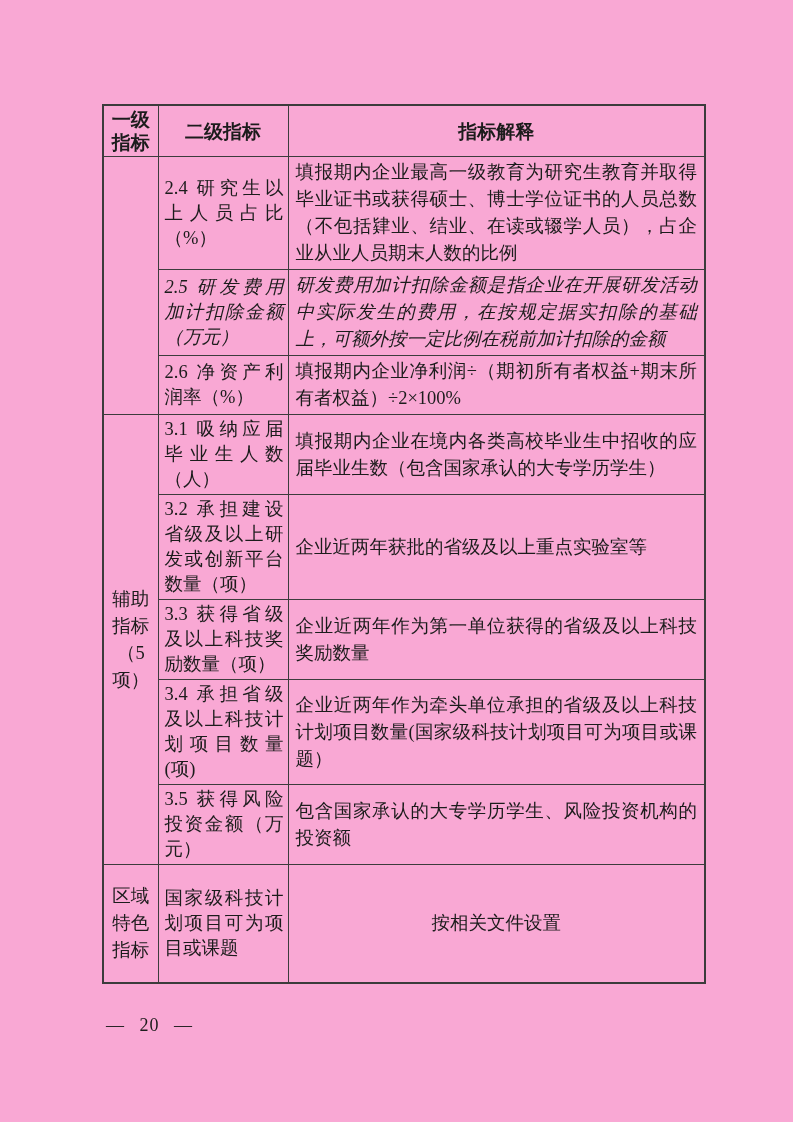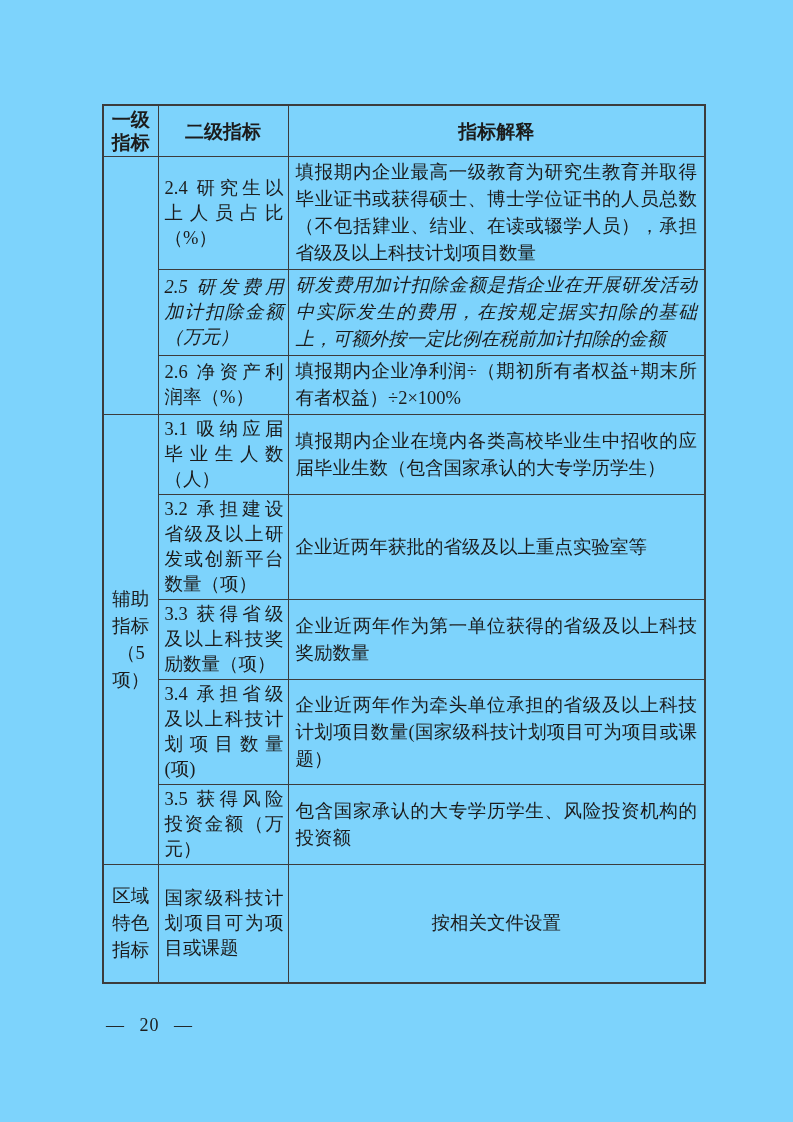--- a/index.html
+++ b/index.html
@@ -1,21 +1,21 @@
 <!DOCTYPE html>
 <html><head>
 <meta charset="utf-8">
 <style>
   * { box-sizing: border-box; }
   html,body { margin:0; padding:0; background:#e8e8e8; }
   .page {
     position:relative;
     width:793px; height:1122px;
     margin:0 auto;
-    background:#7dd3fc;
+    background:#f9a8d4;
     font-family:"Liberation Serif","DejaVu Serif",serif;
     color:#1c1c1c;
     overflow:hidden;
   }
   table.indicator-table {
     position:absolute; left:102px; top:104px;
     width:602px;
     border-collapse:collapse;
     table-layout:fixed;
     border:2px solid #3c3c3c;
@@ -84,21 +84,21 @@
     <tbody>
       <tr class="h-head">
         <th>一级指标</th>
         <th>二级指标</th>
         <th>指标解释</th>
       </tr>
 
       <tr class="h-r24">
         <td class="lvl1" rowspan="3"></td>
         <td class="ind">2.4 研究生以上人员占比（%）</td>
-        <td class="exp">填报期内企业最高一级教育为研究生教育并取得毕业证书或获得硕士、博士学位证书的人员总数（不包括肄业、结业、在读或辍学人员），承担省级及以上科技计划项目数量</td>
+        <td class="exp">填报期内企业最高一级教育为研究生教育并取得毕业证书或获得硕士、博士学位证书的人员总数（不包括肄业、结业、在读或辍学人员），占企业从业人员期末人数的比例</td>
       </tr>
       <tr class="h-r25">
         <td class="ind">2.5 研发费用加计扣除金额（万元）</td>
         <td class="exp">研发费用加计扣除金额是指企业在开展研发活动中实际发生的费用，在按规定据实扣除的基础上，可额外按一定比例在税前加计扣除的金额</td>
       </tr>
       <tr class="h-r26">
         <td class="ind">2.6 净资产利润率（%）</td>
         <td class="exp">填报期内企业净利润÷（期初所有者权益+期末所有者权益）÷2×100%</td>
       </tr>
 

